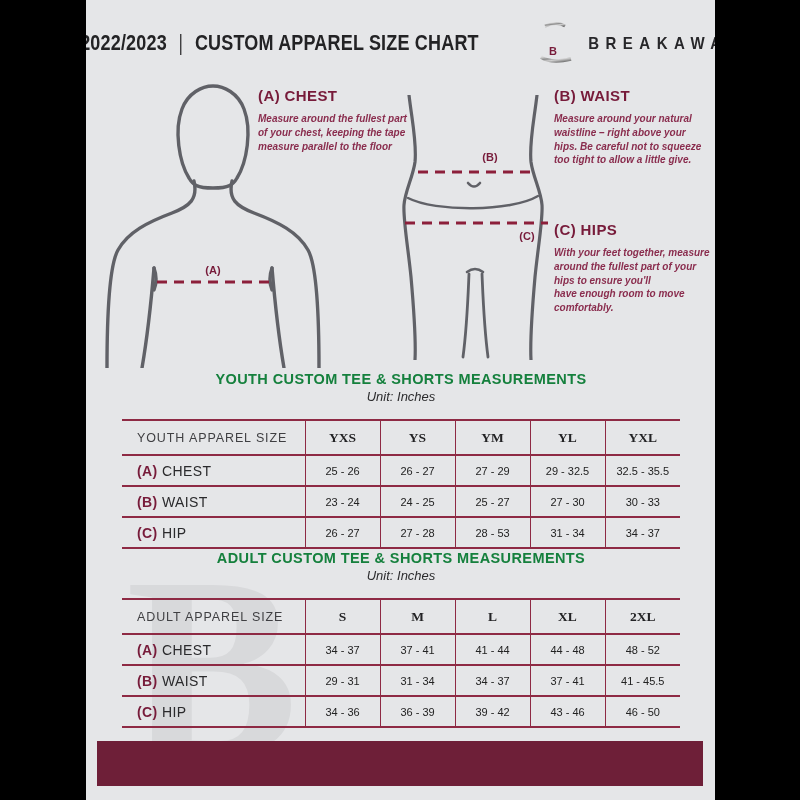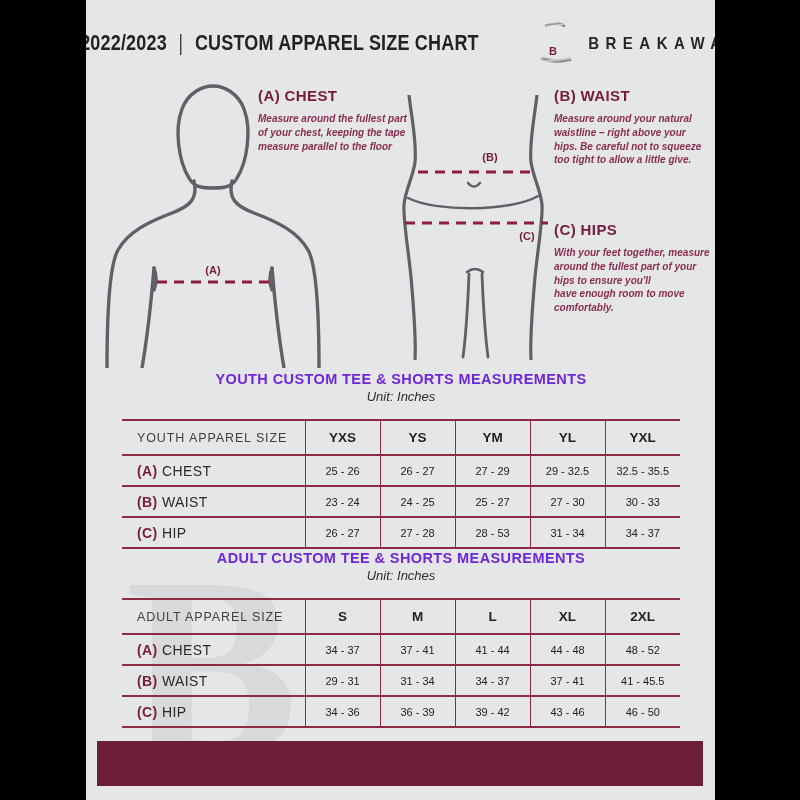--- a/index.html
+++ b/index.html
@@ -42,31 +42,31 @@
   .chest-text{position:absolute;left:172px;top:87px;width:152px;}
   .waist-text{position:absolute;left:468px;top:87px;width:152px;}
   .hips-text{position:absolute;left:468px;top:221px;width:158px;}
   .fig1{position:absolute;left:16px;top:78px;}
   .fig2{position:absolute;left:307px;top:95px;}
 
   
   .section{position:absolute;left:36px;width:558px;text-align:center;}
   .section-youth{top:371px;}
   .section-adult{top:550px;}
-  .sec-title{font-size:14.5px;font-weight:700;color:#6d28d9;letter-spacing:0.4px;}
+  .sec-title{font-size:14.5px;font-weight:700;color:#15803d;letter-spacing:0.4px;}
   .sec-unit{font-size:13px;font-style:italic;color:#2c2c2e;margin-top:2px;}
   table.size-table{border-collapse:collapse;width:558px;table-layout:fixed;margin-top:15px;
     border-top:2px solid var(--maroon-line);}
   table.size-table col.c0{width:183px;}
   table.size-table tr{border-bottom:2px solid var(--maroon-line);}
   table.size-table tr.hdr-row{height:35px;}
   table.size-table tr.data-row{height:31px;}
   th,td{font-weight:normal;background:transparent;}
   th.size-label{ text-align:left;padding-left:15px;font-size:12.5px;color:var(--ink-soft);letter-spacing:0.9px;}
-  th.size-code{font-size:13.5px;font-weight:700;color:#232325;border-left:1.5px solid var(--maroon-line);}
+  th.size-code{font-size:13.5px;font-weight:700;color:#232325;border-left:1.5px solid var(--maroon-line);font-family:Liberation Serif, serif;}
   td.row-label{text-align:left;padding-left:15px;font-size:14px;color:#2a2a2c;letter-spacing:0.4px;}
   td.row-label b{color:var(--maroon-head);font-weight:700;}
   td.val{text-align:center;font-size:11px;color:#222;border-left:1.5px solid var(--maroon-line);}
 
   
   .footer-bar{position:absolute;left:11px;top:741px;width:606px;height:45px;background:var(--maroon);}
 
   svg text{font-family:"Liberation Sans",sans-serif;font-weight:700;font-size:11px;fill:var(--maroon-head);}
 </style>
 </head>

